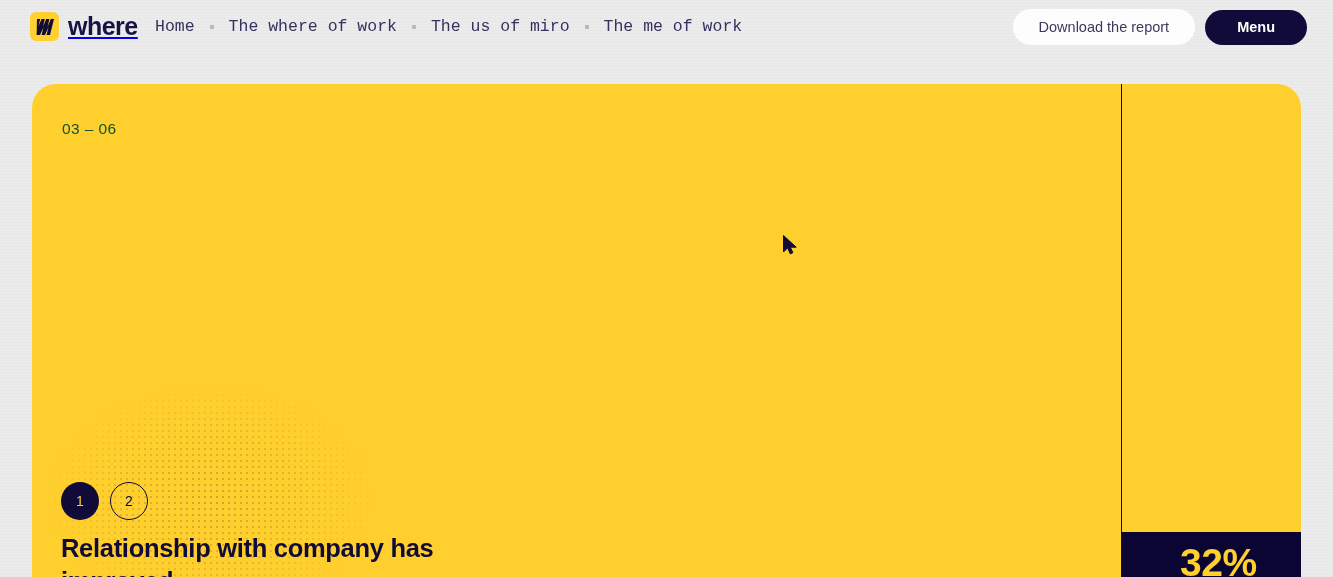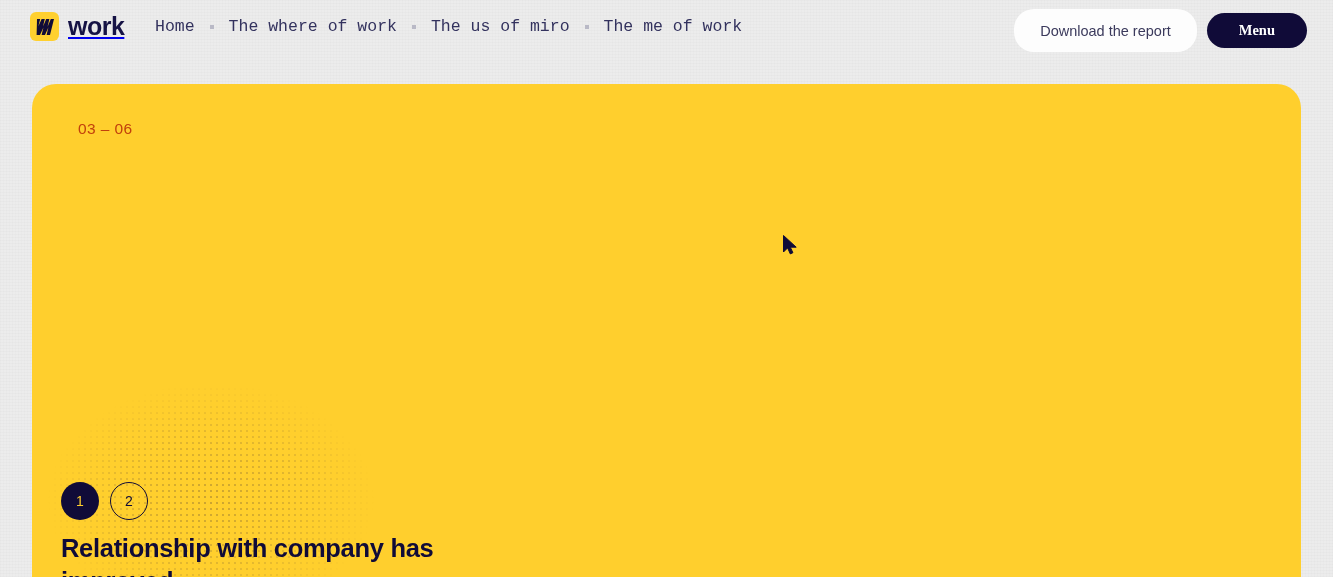--- a/index.html
+++ b/index.html
@@ -46,29 +46,29 @@
   }
   .nav-sep{
     width:4px; height:4px; background:#b9b9c6;
     display:inline-block; margin:0 13px; flex:none;
   }
   #header-actions{
     position:absolute; right:26px; top:9px;
     display:flex; align-items:center; gap:10px;
   }
   #btn-download{
-    height:43px; padding:0 26px; border-radius:20px; border:none;
+    height:36px; padding:0 26px; border-radius:20px; border:none;
     background:#fdfdfd; color:#3b3a5c; font-size:14.5px;
     font-family:"Liberation Sans", sans-serif; cursor:pointer;
     display:flex; align-items:center; justify-content:center;
   }
   #btn-menu{
     height:35px; padding:0 32px; border-radius:20px; border:none;
     background:#100B38; color:#ffffff; font-size:14.5px; font-weight:bold;
-    font-family:Liberation Serif, serif; cursor:pointer;
+    font-family:Liberation Sans, sans-serif; cursor:pointer;
     display:flex; align-items:center; justify-content:center;
   }
 
   
   #panel{
     position:absolute; left:32px; top:84px;
     width:1269px; height:493px;
     background:#FFCF2D;
     border-radius:24px 24px 0 0;
     overflow:hidden;
@@ -78,21 +78,21 @@
   #halftone{
     position:absolute; left:-10px; top:230px; width:420px; height:300px;
     background-image:radial-gradient(rgba(20,10,60,0.22) 0.9px, transparent 1.1px);
     background-size:6px 6px;
     -webkit-mask-image:radial-gradient(ellipse 210px 150px at 45% 62%, #000 0%, rgba(0,0,0,0.55) 45%, transparent 78%);
     mask-image:radial-gradient(ellipse 210px 150px at 45% 62%, #000 0%, rgba(0,0,0,0.55) 45%, transparent 78%);
     pointer-events:none;
   }
   #section-number{
     position:absolute; left:30px; top:36px;
-    font-size:15.5px; color:#c2410c; letter-spacing:0.4px;margin-left:16px;
+    font-size:15.5px; color:#14532d; letter-spacing:0.4px;
   }
 
   
   #pager{
     position:absolute; left:29px; top:398px;
     display:flex; align-items:center;
   }
   .pager-btn{
     width:38px; height:38px; border-radius:50%;
     display:flex; align-items:center; justify-content:center;
@@ -138,21 +138,21 @@
 <div id="page-noise"></div>
 
 <header id="header">
 
   <a id="brand" href="#">
     <span id="logo-mark">
       <svg width="20" height="16" viewBox="0 0 20 16" aria-hidden="true">
         <path d="M2.0 0 L5.2 0 L3.4 7.2 L6.6 0 L9.8 0 L8.0 7.6 L11.2 0 L14.4 0 L12.6 7.8 L15.8 0 L19.0 0 L15.0 16 L11.6 16 L13.4 8.2 L10.0 16 L6.6 16 L8.4 8.4 L5.0 16 L1.6 16 Z" fill="#100B38"></path>
       </svg>
     </span>
-    <span id="logo-word">work</span>
+    <span id="logo-word">where</span>
   </a>
 
   <nav id="nav">
     <a class="nav-link" href="#">Home</a>
     <span class="nav-sep"></span>
     <a class="nav-link" href="#">The where of work</a>
     <span class="nav-sep"></span>
     <a class="nav-link" href="#">The us of miro</a>
     <span class="nav-sep"></span>
     <a class="nav-link" href="#">The me of work</a>
@@ -175,20 +175,24 @@
     <div class="pager-btn active">1</div>
     <div class="pager-btn inactive">2</div>
   </div>
 
   <h1 id="headline">Relationship with company has improved</h1>
 
   <div id="chart">
 
 
 
+    <div class="bar-col" style="left:412px; width:188px;">
+      <div class="bar-fill" style="height:45px;"></div>
+      <div class="bar-value" style="bottom:-5px;">32%</div>
+    </div>
 
   </div>
 
 </section>
 
 <div id="cursor">
   <svg width="15" height="20" viewBox="0 0 15 20">
     <path d="M0.5 0.5 L0.5 17 L4.6 12.9 L7.3 18.9 L9.9 17.7 L7.3 12.2 L13.2 12.2 Z" fill="#100B38" stroke="#100B38" stroke-width="1" stroke-linejoin="round"></path>
   </svg>
 </div>

